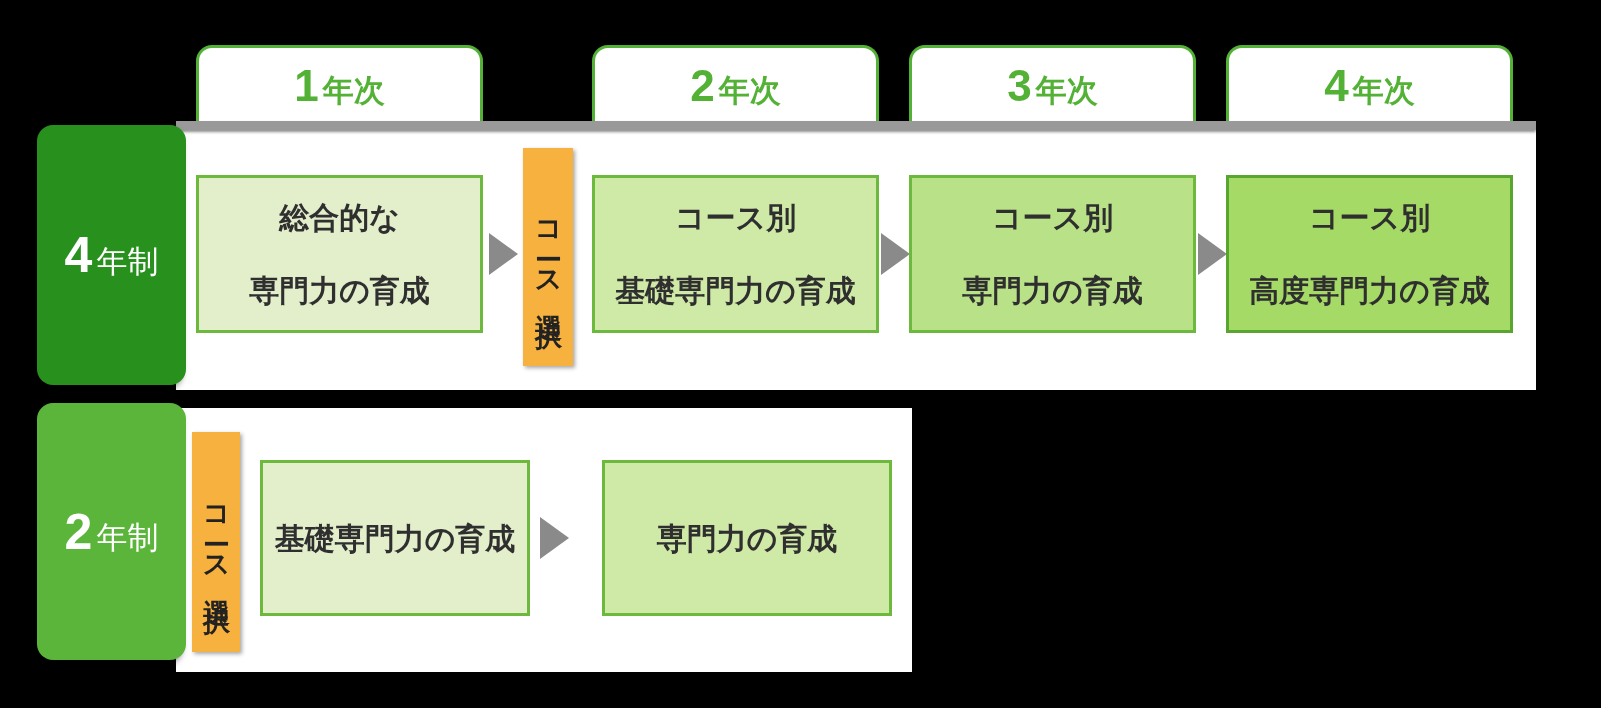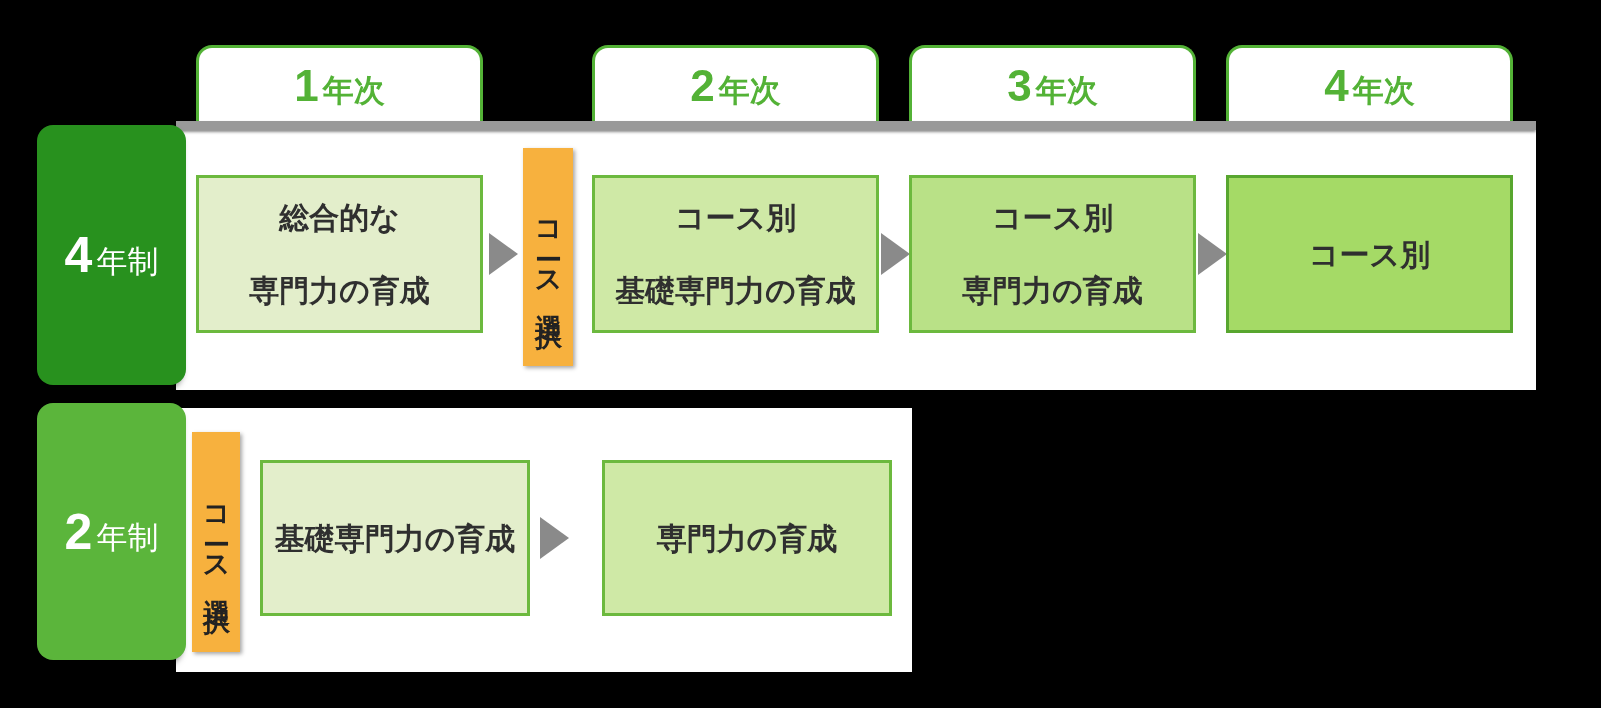--- a/index.html
+++ b/index.html
@@ -201,20 +201,21 @@
 
   <div class="sbox row1 fill-3" style="left:909px; width:287px;">
     <span>コース別</span>
     <span>専門力の育成</span>
   </div>
 
   <div class="arrow r1" style="left:1198px;"></div>
 
   <div class="sbox row1 fill-4" style="left:1226px; width:287px;">
     <span>コース別</span>
+    <span>高度専門力の育成</span>
   </div>
 
   <div class="panel panel-2y"></div>
 
   <div class="prog-label prog-2y">
     <span class="num">2</span>
     <span class="suffix">年制</span>
   </div>
 
   <div class="course-strip strip-2y">

